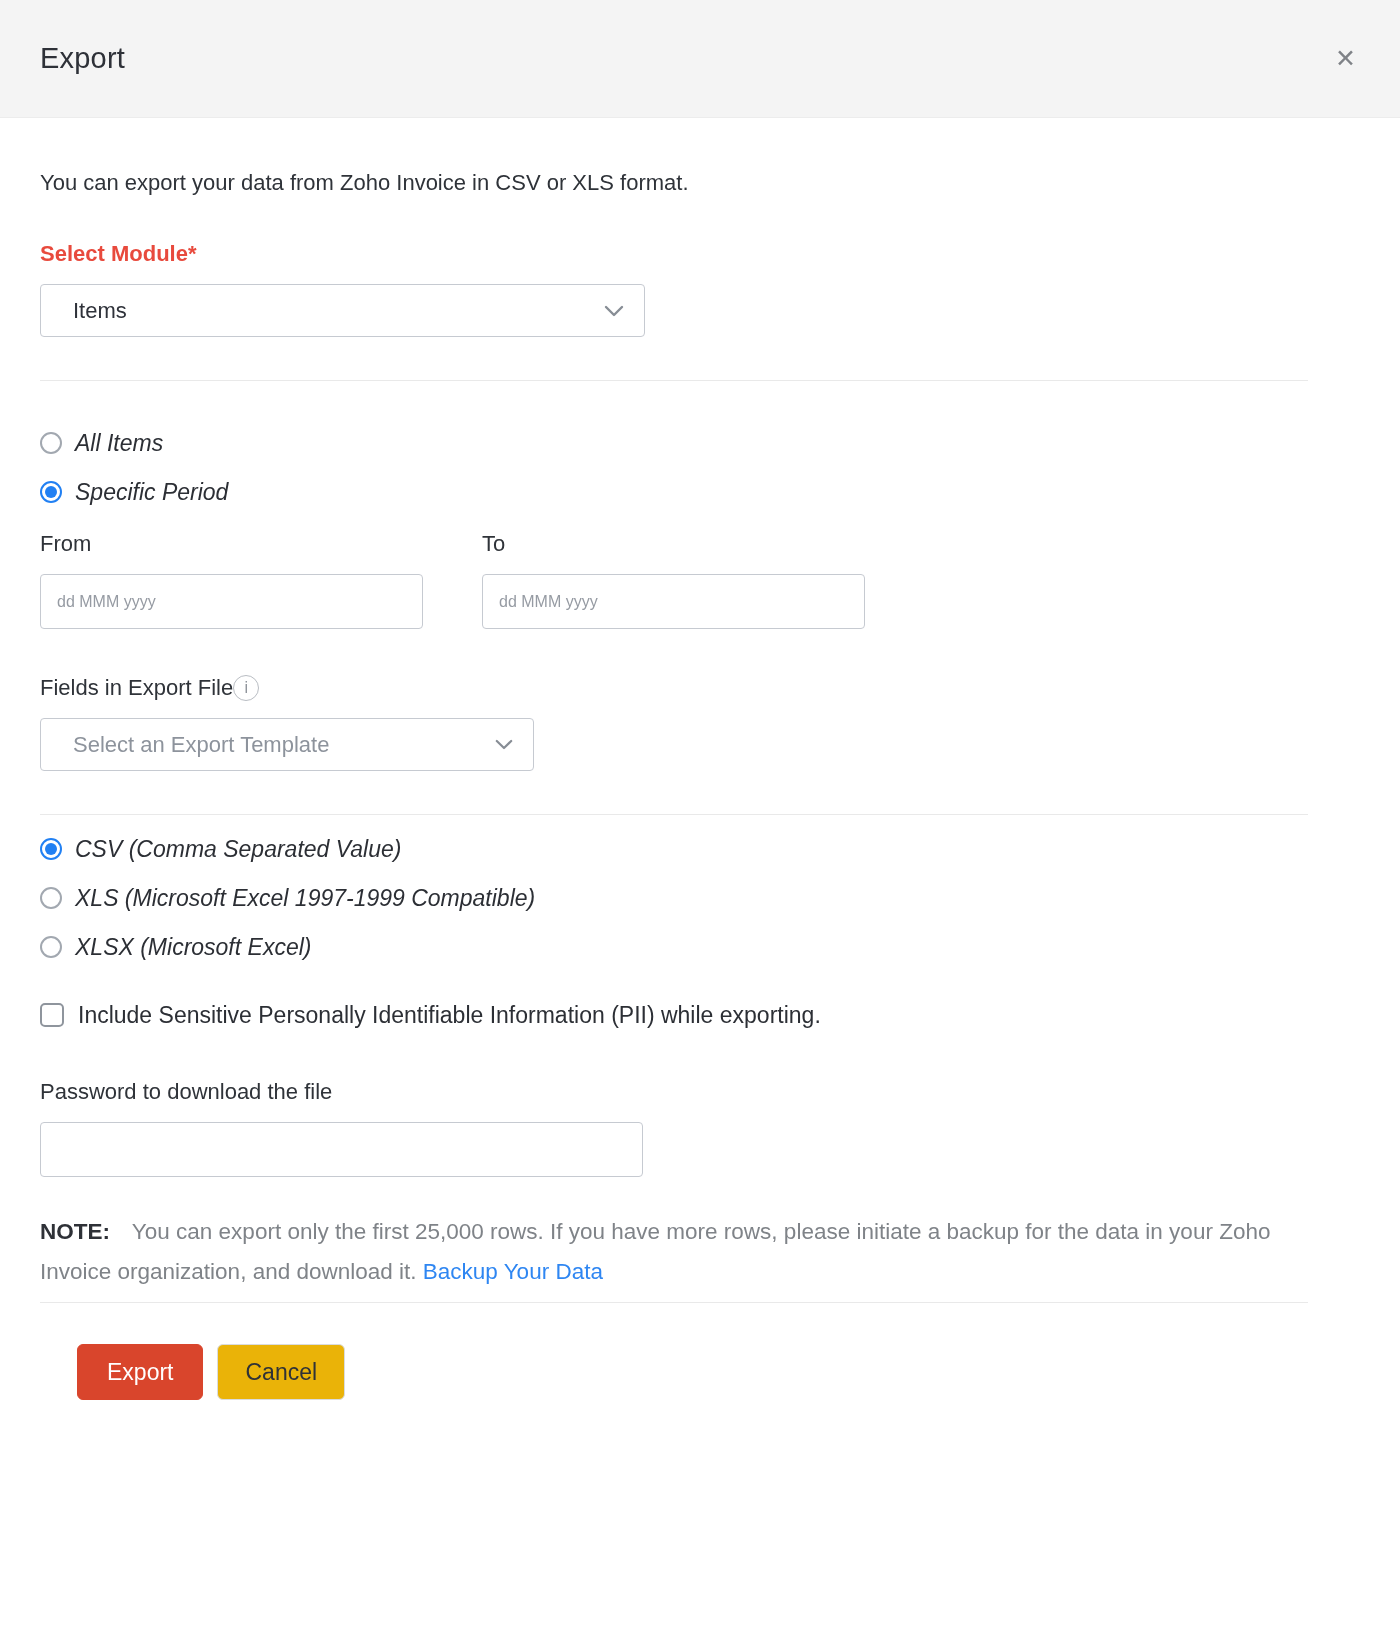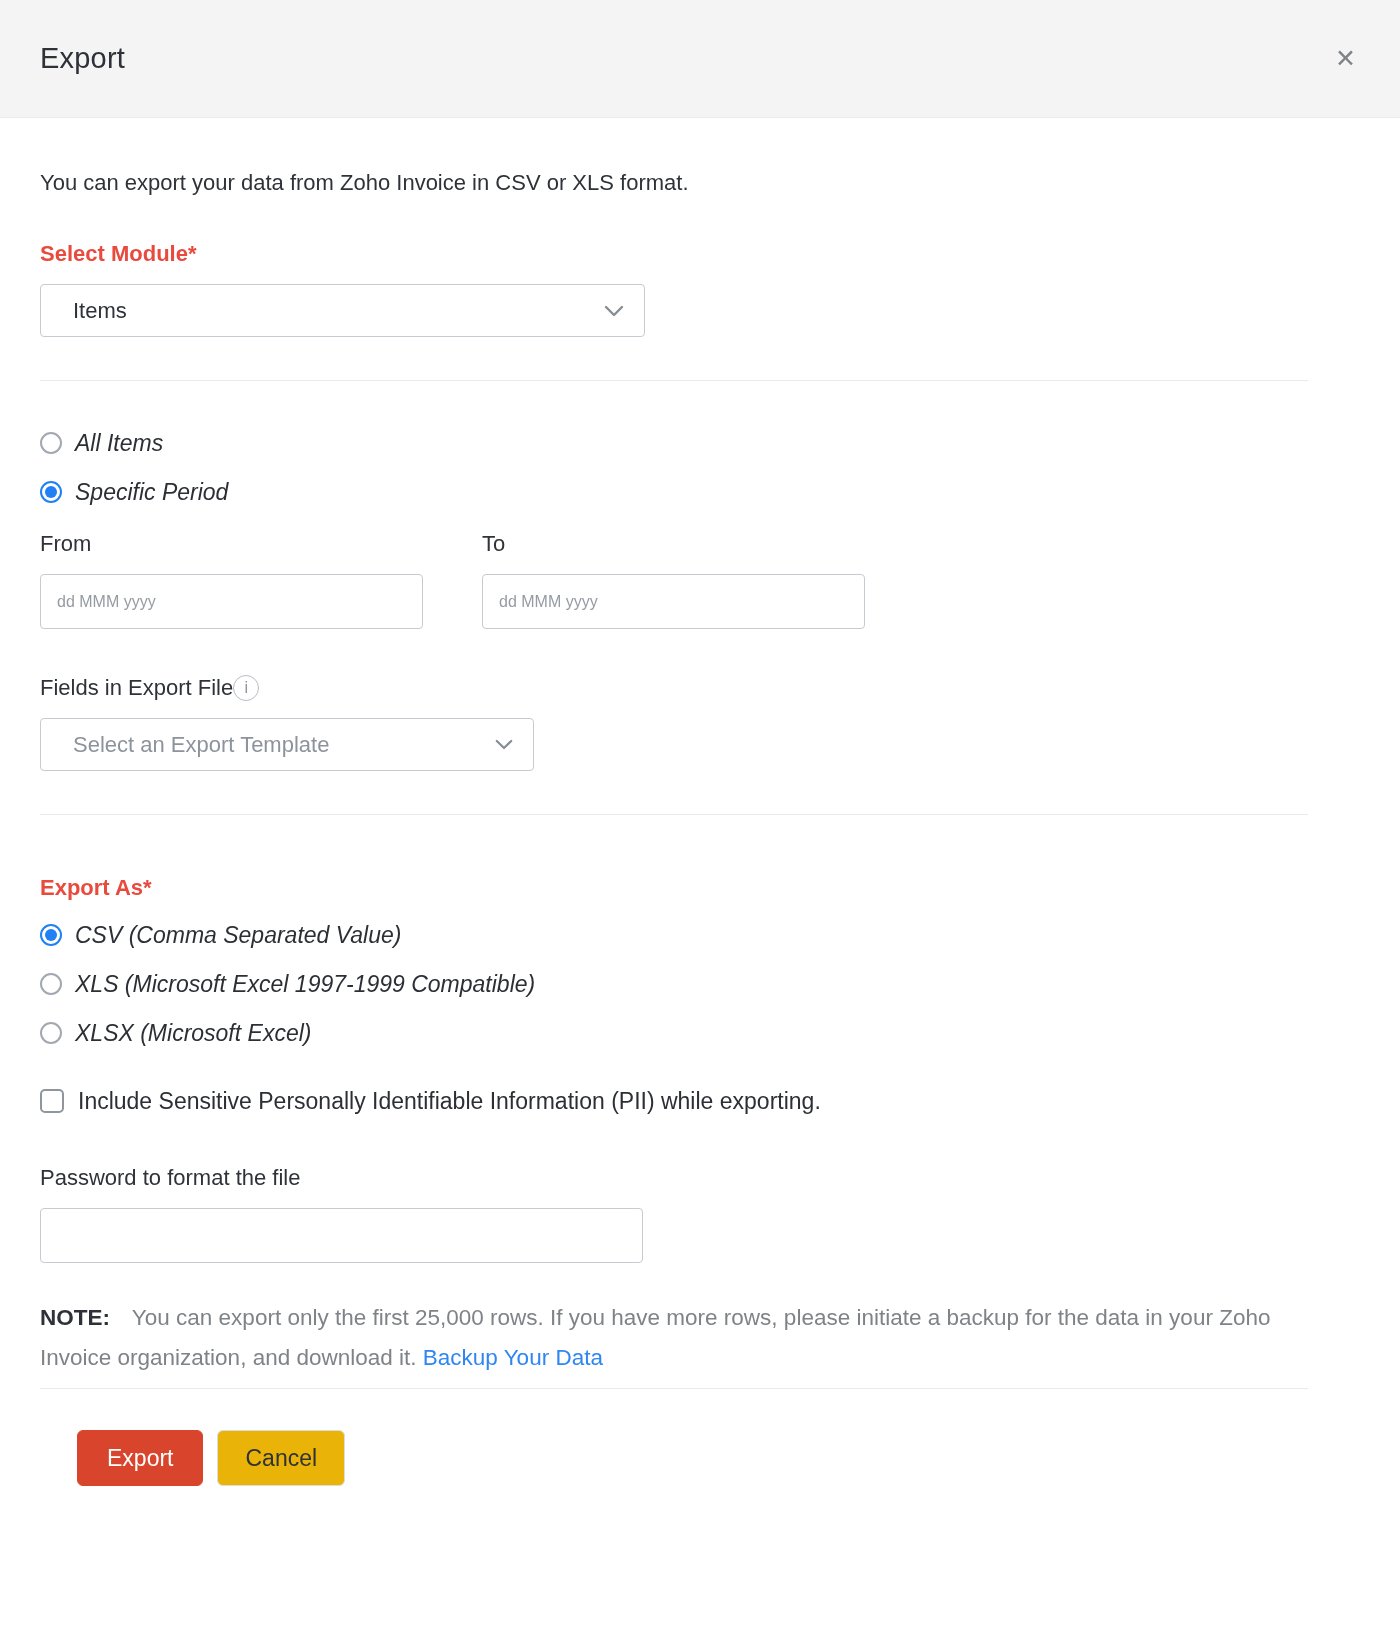--- a/index.html
+++ b/index.html
@@ -271,21 +271,20 @@
       <span class="value">Select an Export Template</span>
       <span class="chevron">
         <svg width="18" height="11" viewBox="0 0 20 12">
             <polyline points="2,2 10,10 18,2" fill="none" stroke="#878d95" stroke-width="2.4" stroke-linecap="round" stroke-linejoin="round"></polyline>
           </svg>
       </span>
     </div>
 
     <hr class="divider">
 
-    <div class="section-label-red spacer-top-exportas">Export As*</div>
 
     <div class="radio-group format-group">
       <div class="radio-row">
         <span class="radio checked"></span>
         <span class="opt-label">CSV (Comma Separated Value)</span>
       </div>
       <div class="radio-row">
         <span class="radio"></span>
         <span class="opt-label">XLS (Microsoft Excel 1997-1999 Compatible)</span>
       </div>
@@ -293,21 +292,21 @@
         <span class="radio"></span>
         <span class="opt-label">XLSX (Microsoft Excel)</span>
       </div>
     </div>
 
     <div class="checkbox-row">
       <span class="checkbox"></span>
       <span class="opt-label">Include Sensitive Personally Identifiable Information (PII) while exporting.</span>
     </div>
 
-    <span class="field-label password-label">Password to format the file</span>
+    <span class="field-label password-label">Password to download the file</span>
     <input class="text-input password-input" type="text" value="" style="">
 
     <p class="note"><span class="note-prefix">NOTE:</span> <span>You can export only the first 25,000 rows. If you have more rows, please initiate a backup for the data in your Zoho Invoice organization, and download it.</span> <a class="note-link">Backup Your Data</a></p>
 
     <hr class="divider bottom-divider">
 
     <div class="button-row">
       <button class="btn btn-primary">Export</button>
       <button class="btn btn-secondary">Cancel</button>
     </div>

